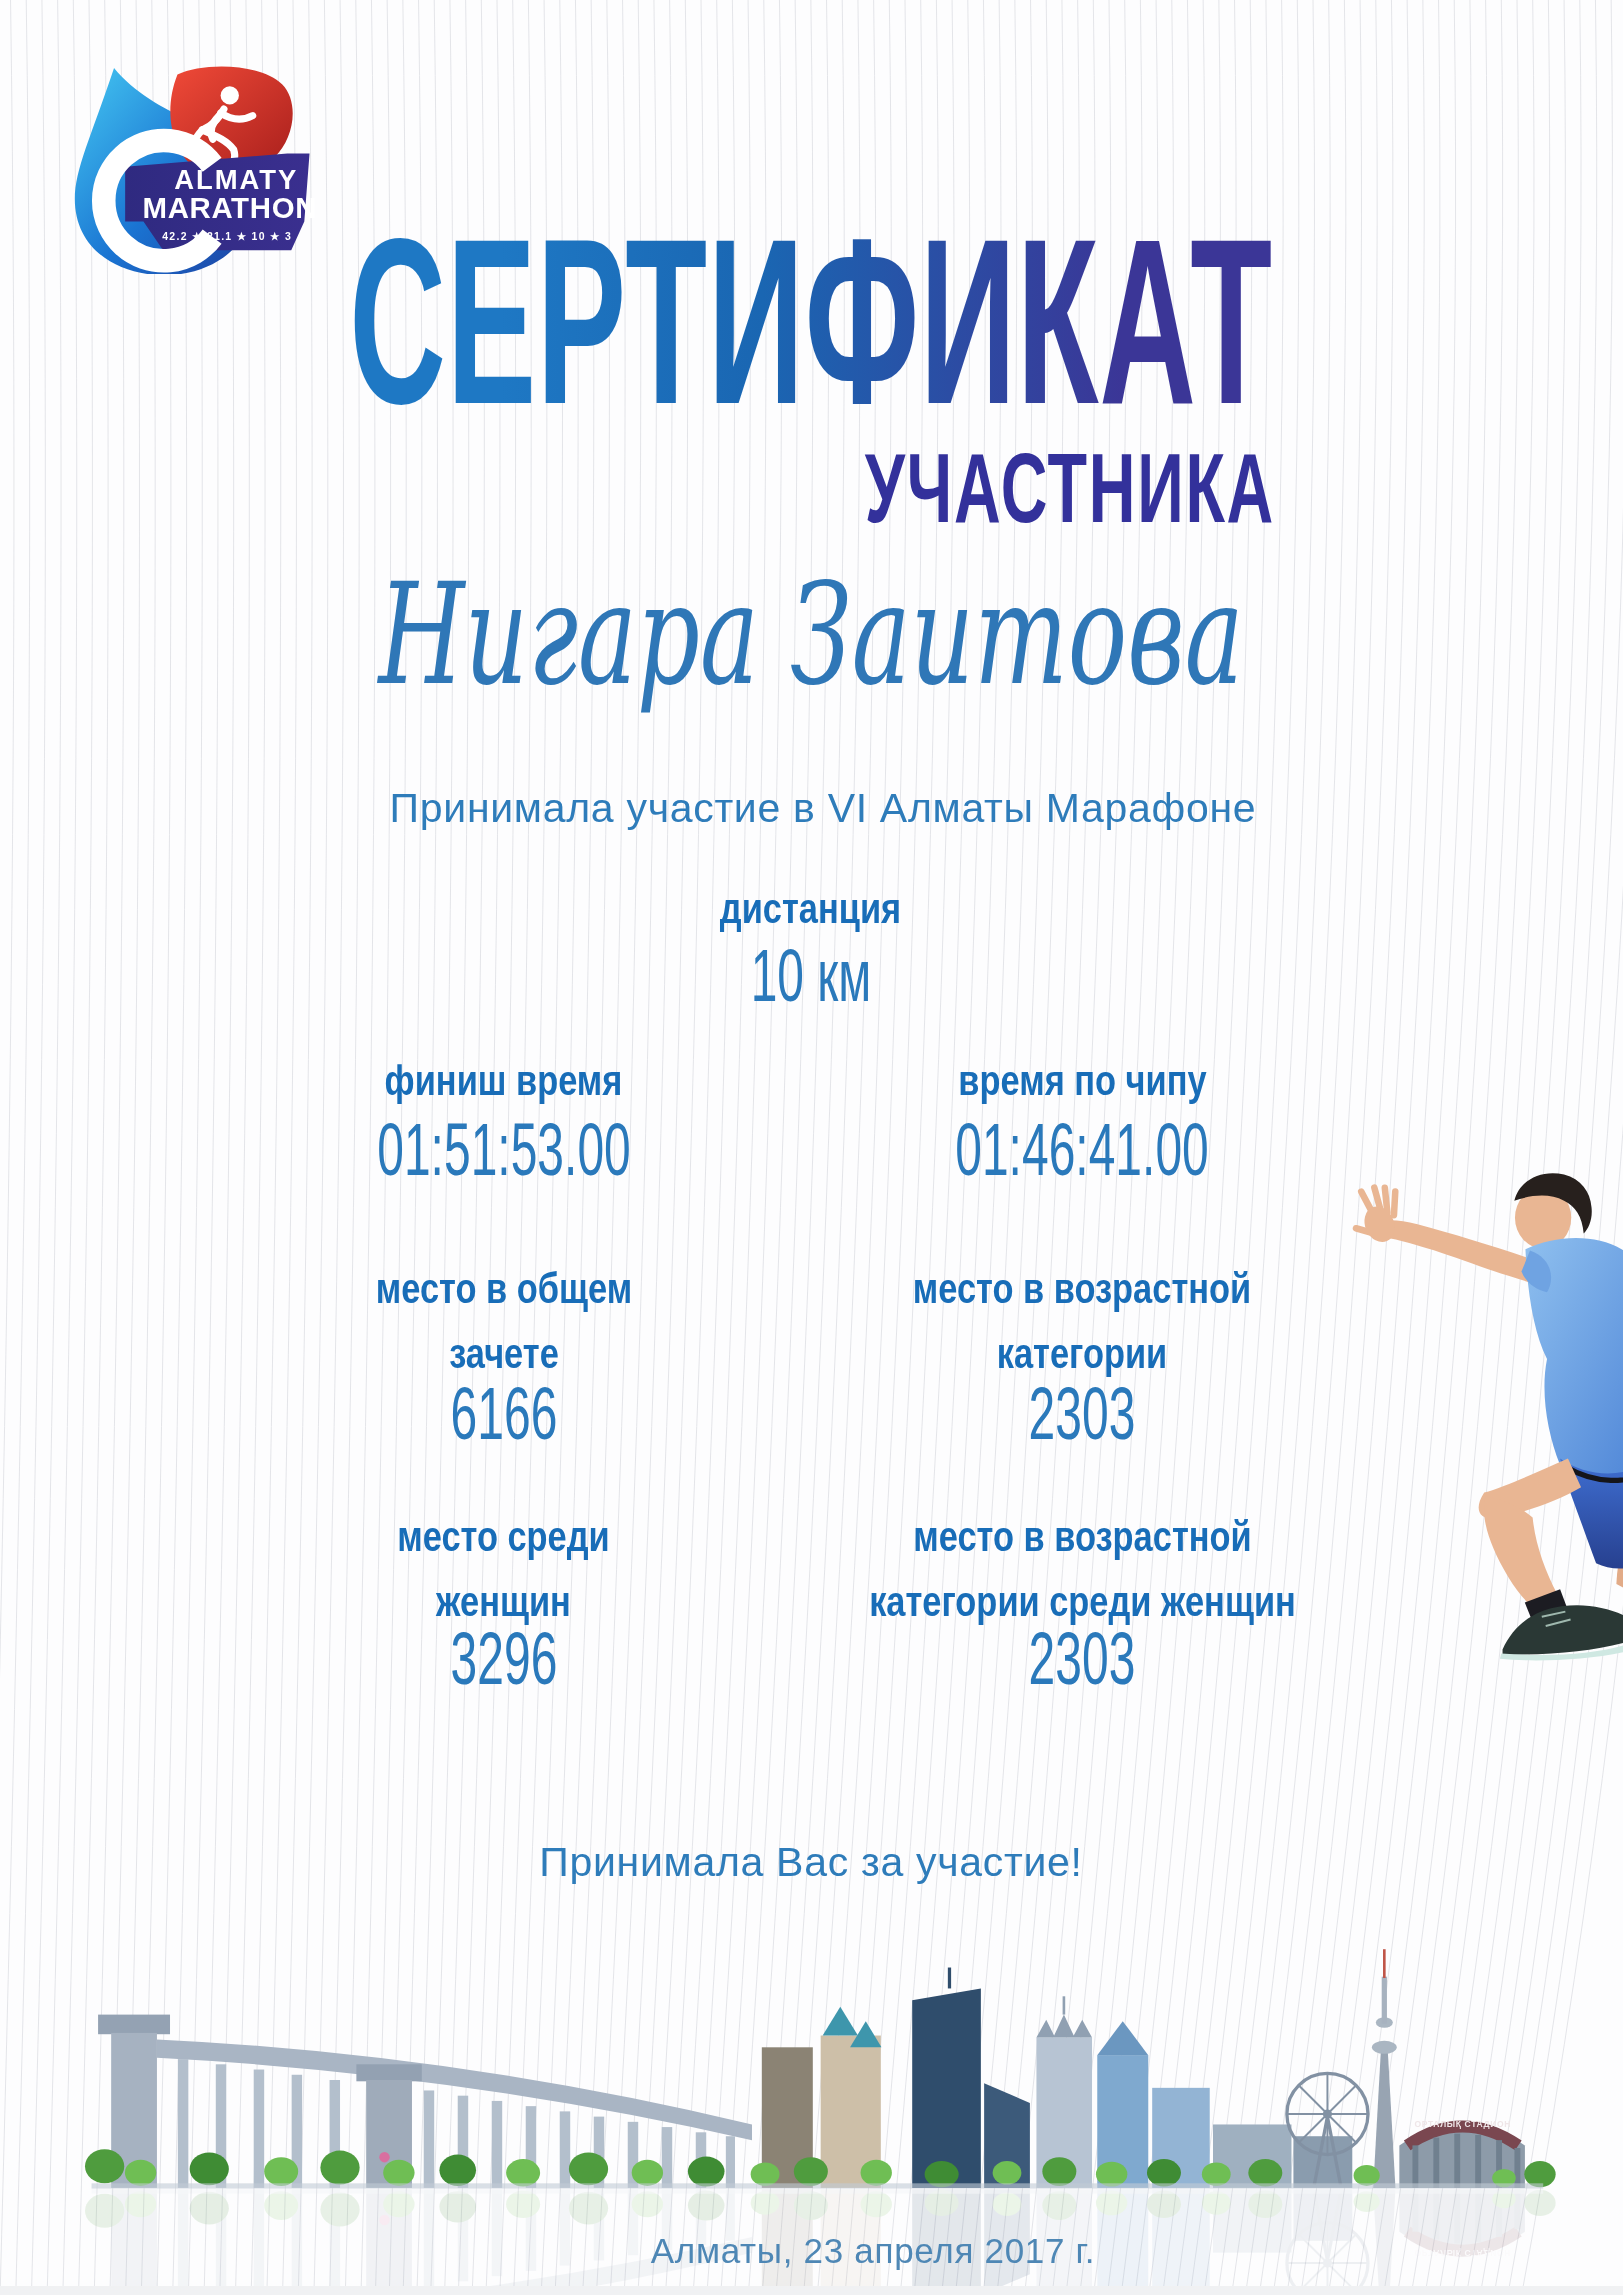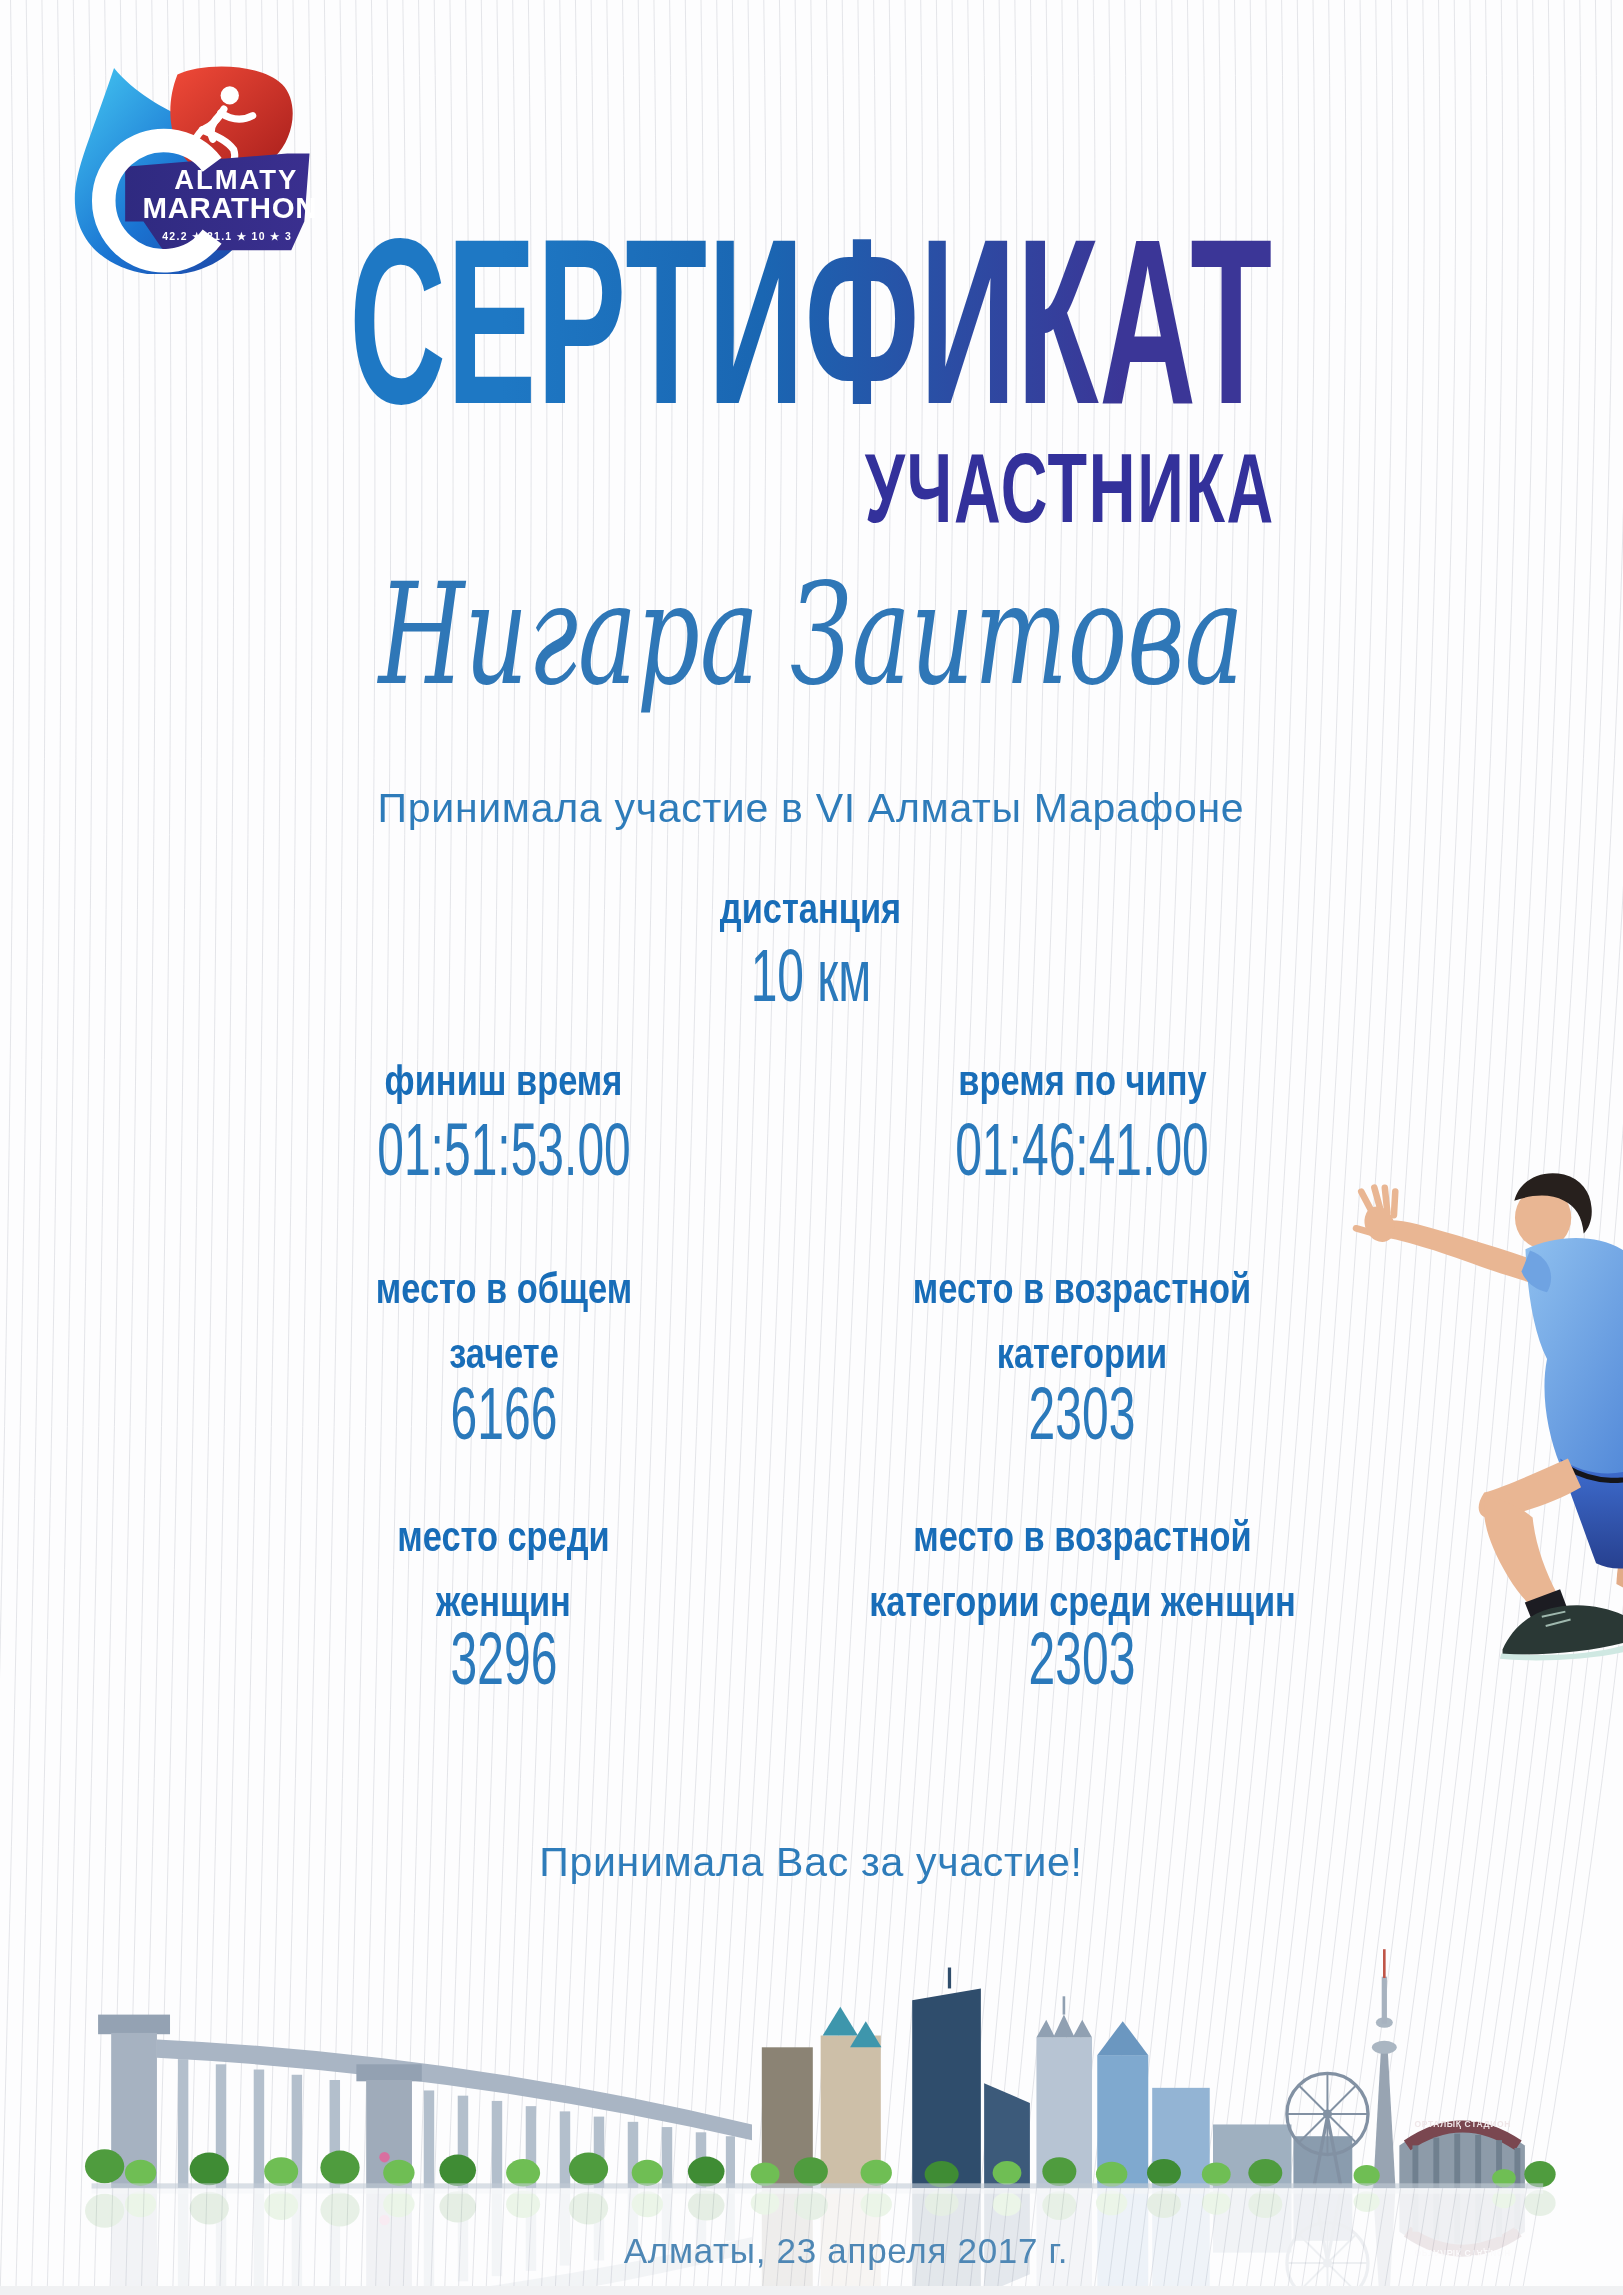--- a/index.html
+++ b/index.html
@@ -26,40 +26,40 @@
     color:#33319b;text-align:right;white-space:nowrap;z-index:3;
   }
   .script-name{
     top:557px;left:157px;width:1308px;
     font-family:"DejaVu Serif", serif;font-style:italic;
     font-size:141px;line-height:1.1;color:#2f77b7;
     transform:scaleX(.70);transform-origin:center top;
     white-space:nowrap;text-align:center;z-index:3;
   }
   .partline{
-    top:785px;left:288px;width:1046px;
+    top:785px;left:300px;width:1046px;
     font-size:41px;color:#2e7cba;letter-spacing:0.7px;
     white-space:nowrap;text-align:center;z-index:3;
   }
   .f-label{
     font-size:43px;font-weight:bold;color:#186db8;line-height:1.52;
     transform:scaleX(.80);transform-origin:center top;text-align:center;z-index:3;
   }
   .f-value{
     font-size:75px;font-weight:normal;color:#2a79bb;line-height:1.1;
     transform:scaleX(.64);transform-origin:center top;text-align:center;
     white-space:nowrap;z-index:3;
   }
   .nowrap{white-space:nowrap;}
   .thanks{
     top:1839px;left:288px;width:1046px;
     font-size:41px;color:#2e7cba;letter-spacing:0.7px;text-align:center;z-index:3;
   }
   .datefoot{
-    top:2231px;left:323px;width:1046px;
+    top:2231px;left:350px;width:1046px;
     font-size:35px;color:#4e87b5;letter-spacing:0.7px;text-align:center;z-index:4;
   }
   #logo{left:65px;top:58px;z-index:4;}
   #runner{left:1339px;top:1151px;z-index:2;}
   #skyline{left:0;top:1949px;z-index:1;}
   .bottom-strip{left:0;top:2286px;width:1623px;height:9.2px;background:#f0f1f3;z-index:1;}
 </style>
 </head>
 <body>
 

